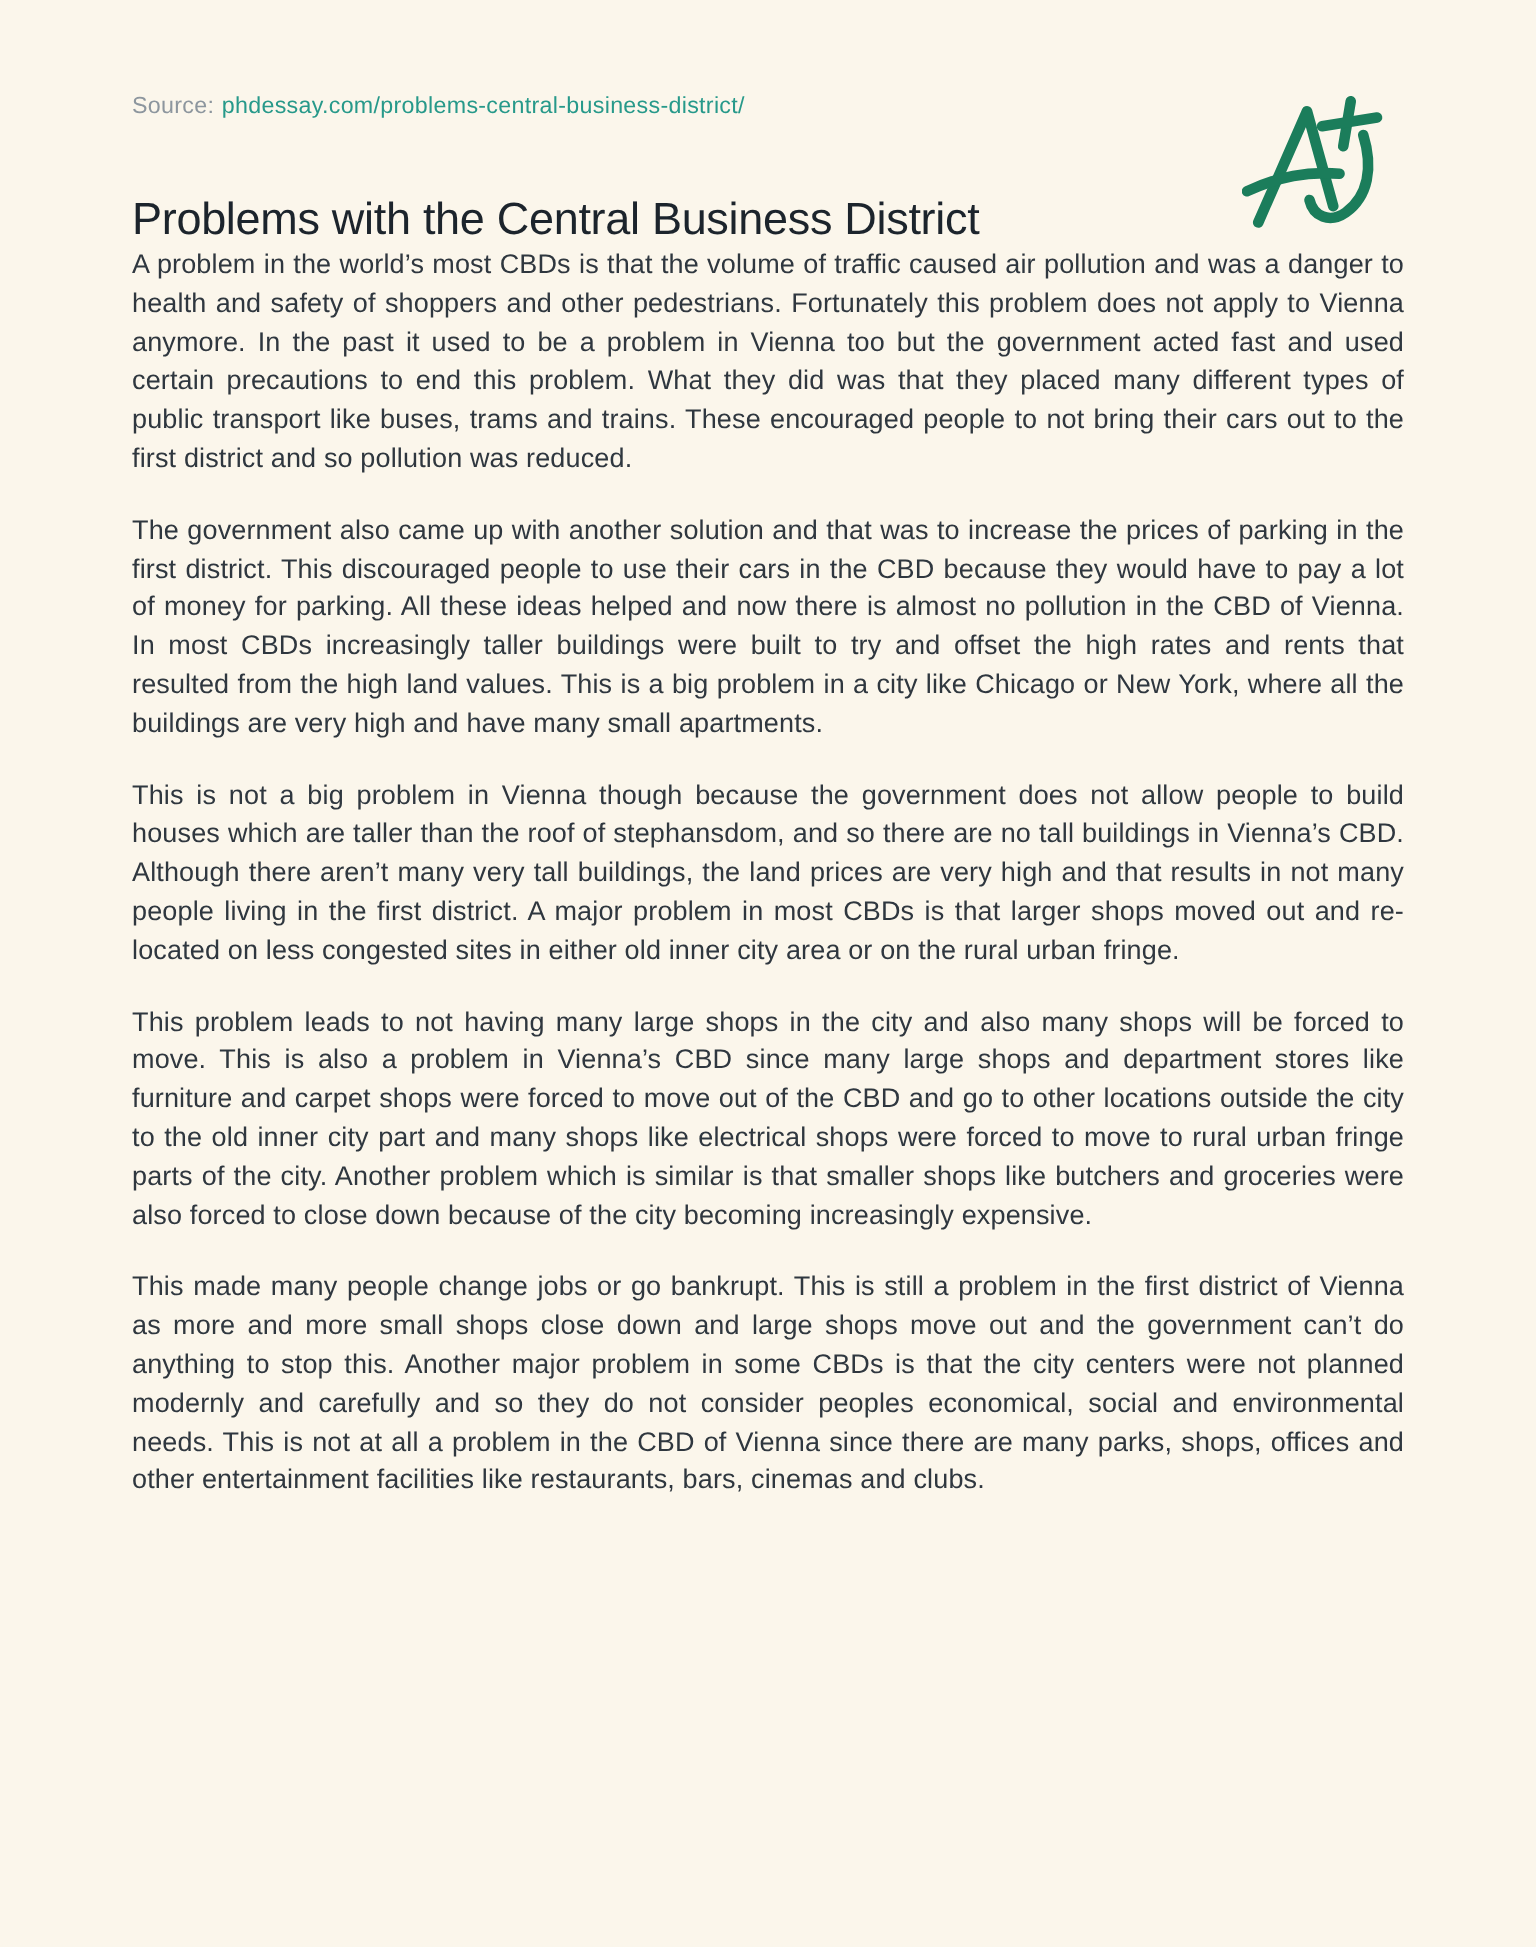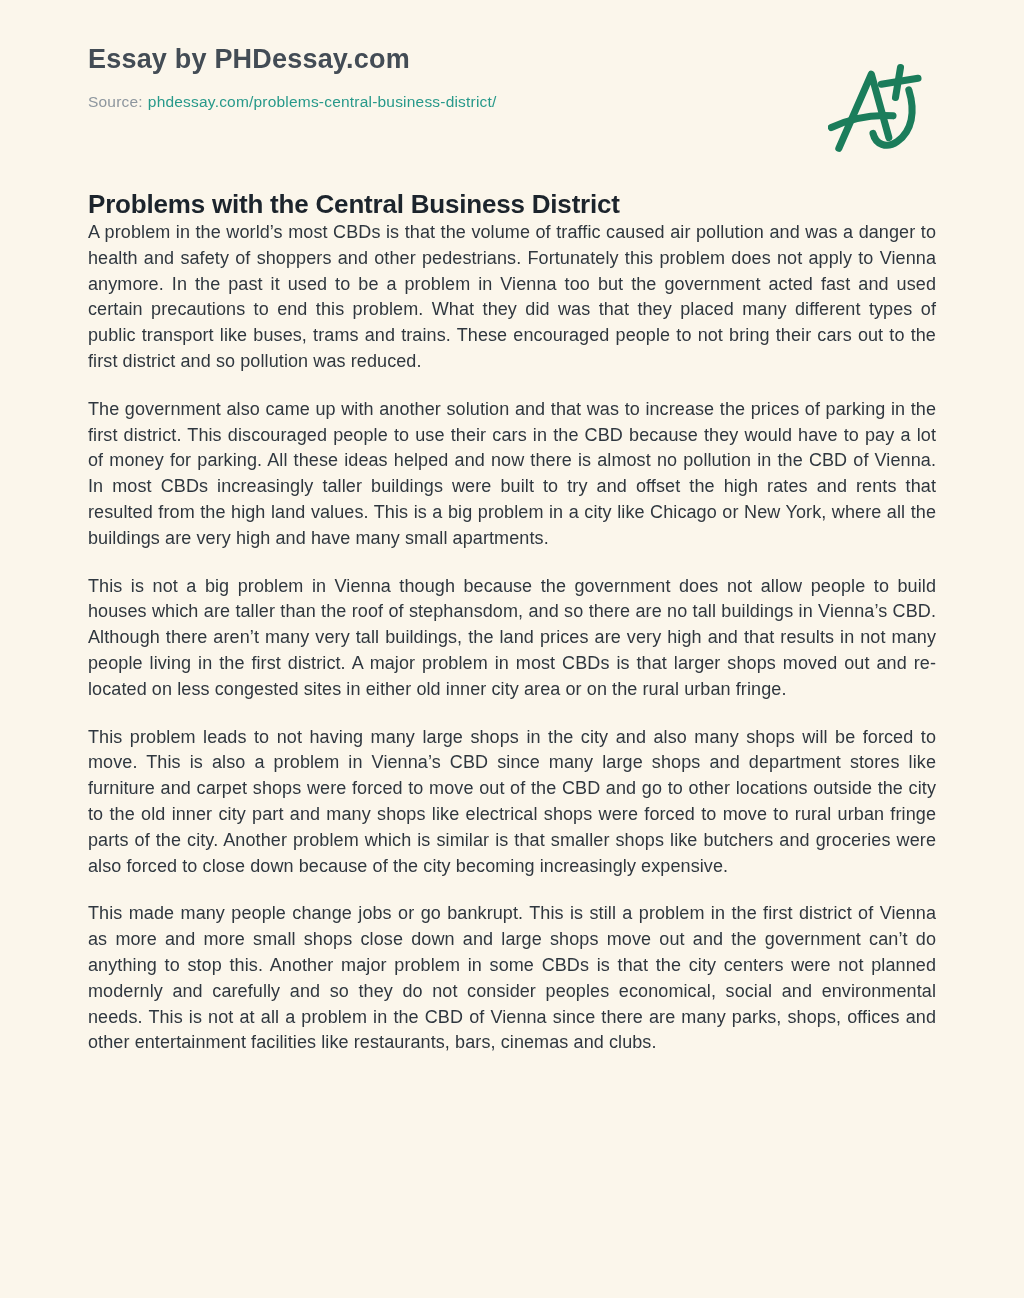--- a/index.html
+++ b/index.html
@@ -47,44 +47,43 @@
     height: 104px;
   }
   .logo path {
     fill: none;
     stroke: #1b7d5b;
     stroke-width: 8.5;
     stroke-linecap: round;
     stroke-linejoin: round;
   }
   .article-title {
-    margin: 78px 0 0 0;
-    font-size: 26px;
-    font-weight: 700;
+    margin: 50px 0 0 0;
+    font-size: 30px;
+    font-weight: 400;
     color: #1c242c;
     letter-spacing: -0.2px;
   }
   .essay-body {
   }
   .essay-body p {
     margin: 0 0 22px 0;
     font-size: 18px;
     line-height: 25.8px;
     color: #2f373f;
     text-align: justify;
     letter-spacing: 0.1px;
   }
 </style>
 </head>
 <body>
 
 <div class="page">
 
   <header>
-    <div class="site-title">Essay by PHDessay.com</div>
 
     <div class="source-line">
       <span>Source:</span><a class="source-link" href="#">phdessay.com/problems-central-business-district/</a>
     </div>
 
     <svg class="logo" viewBox="0 0 120 120" aria-hidden="true">
       <path d="M13 106 L52 17 L73 93" stroke="#1b7d5b"></path>
       <path d="M4 81 C30 69 52 65 78 67" stroke="#1b7d5b"></path>
       <path d="M97 36 C105 62 101 85 83 98 C70 107 57 101 54 88" stroke="#1b7d5b"></path>
       <path d="M87 9 L81 45" stroke="#1b7d5b"></path>

